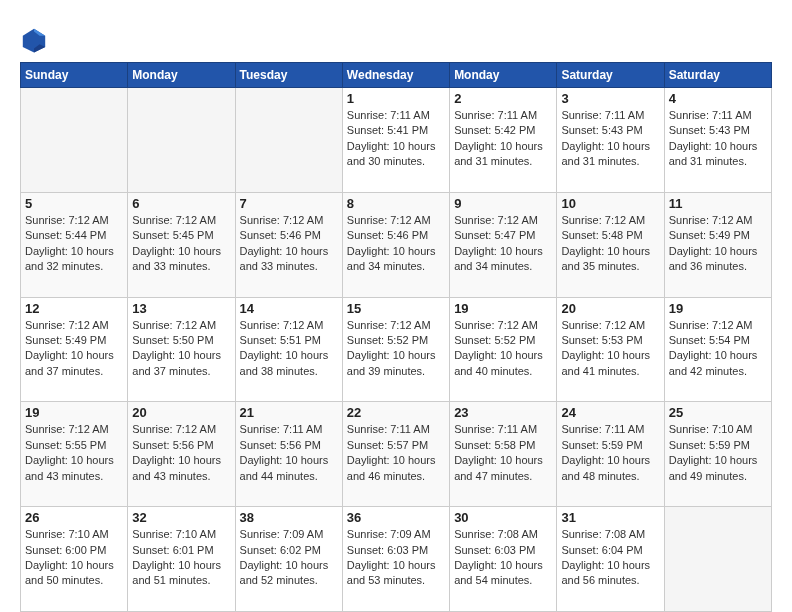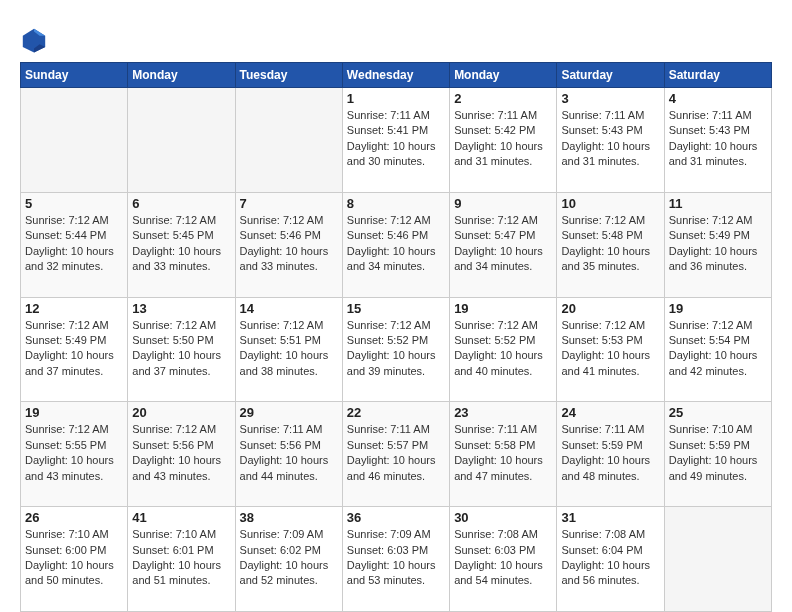--- a/index.html
+++ b/index.html
@@ -274,21 +274,21 @@
 and 43 minutes.</div>
           </td>
           <td>
             <div class="day-number">20</div>
             <div class="day-info" style="white-space: pre-line;">Sunrise: 7:12 AM
 Sunset: 5:56 PM
 Daylight: 10 hours
 and 43 minutes.</div>
           </td>
           <td>
-            <div class="day-number">29</div>
+            <div class="day-number">21</div>
             <div class="day-info" style="white-space: pre-line;">Sunrise: 7:11 AM
 Sunset: 5:56 PM
 Daylight: 10 hours
 and 44 minutes.</div>
           </td>
           <td>
             <div class="day-number">22</div>
             <div class="day-info" style="white-space: pre-line;">Sunrise: 7:11 AM
 Sunset: 5:57 PM
 Daylight: 10 hours
@@ -318,21 +318,21 @@
         </tr>
         <tr>
           <td>
             <div class="day-number">26</div>
             <div class="day-info" style="white-space: pre-line;">Sunrise: 7:10 AM
 Sunset: 6:00 PM
 Daylight: 10 hours
 and 50 minutes.</div>
           </td>
           <td>
-            <div class="day-number">41</div>
+            <div class="day-number">32</div>
             <div class="day-info" style="white-space: pre-line;">Sunrise: 7:10 AM
 Sunset: 6:01 PM
 Daylight: 10 hours
 and 51 minutes.</div>
           </td>
           <td>
             <div class="day-number">38</div>
             <div class="day-info" style="white-space: pre-line;">Sunrise: 7:09 AM
 Sunset: 6:02 PM
 Daylight: 10 hours

